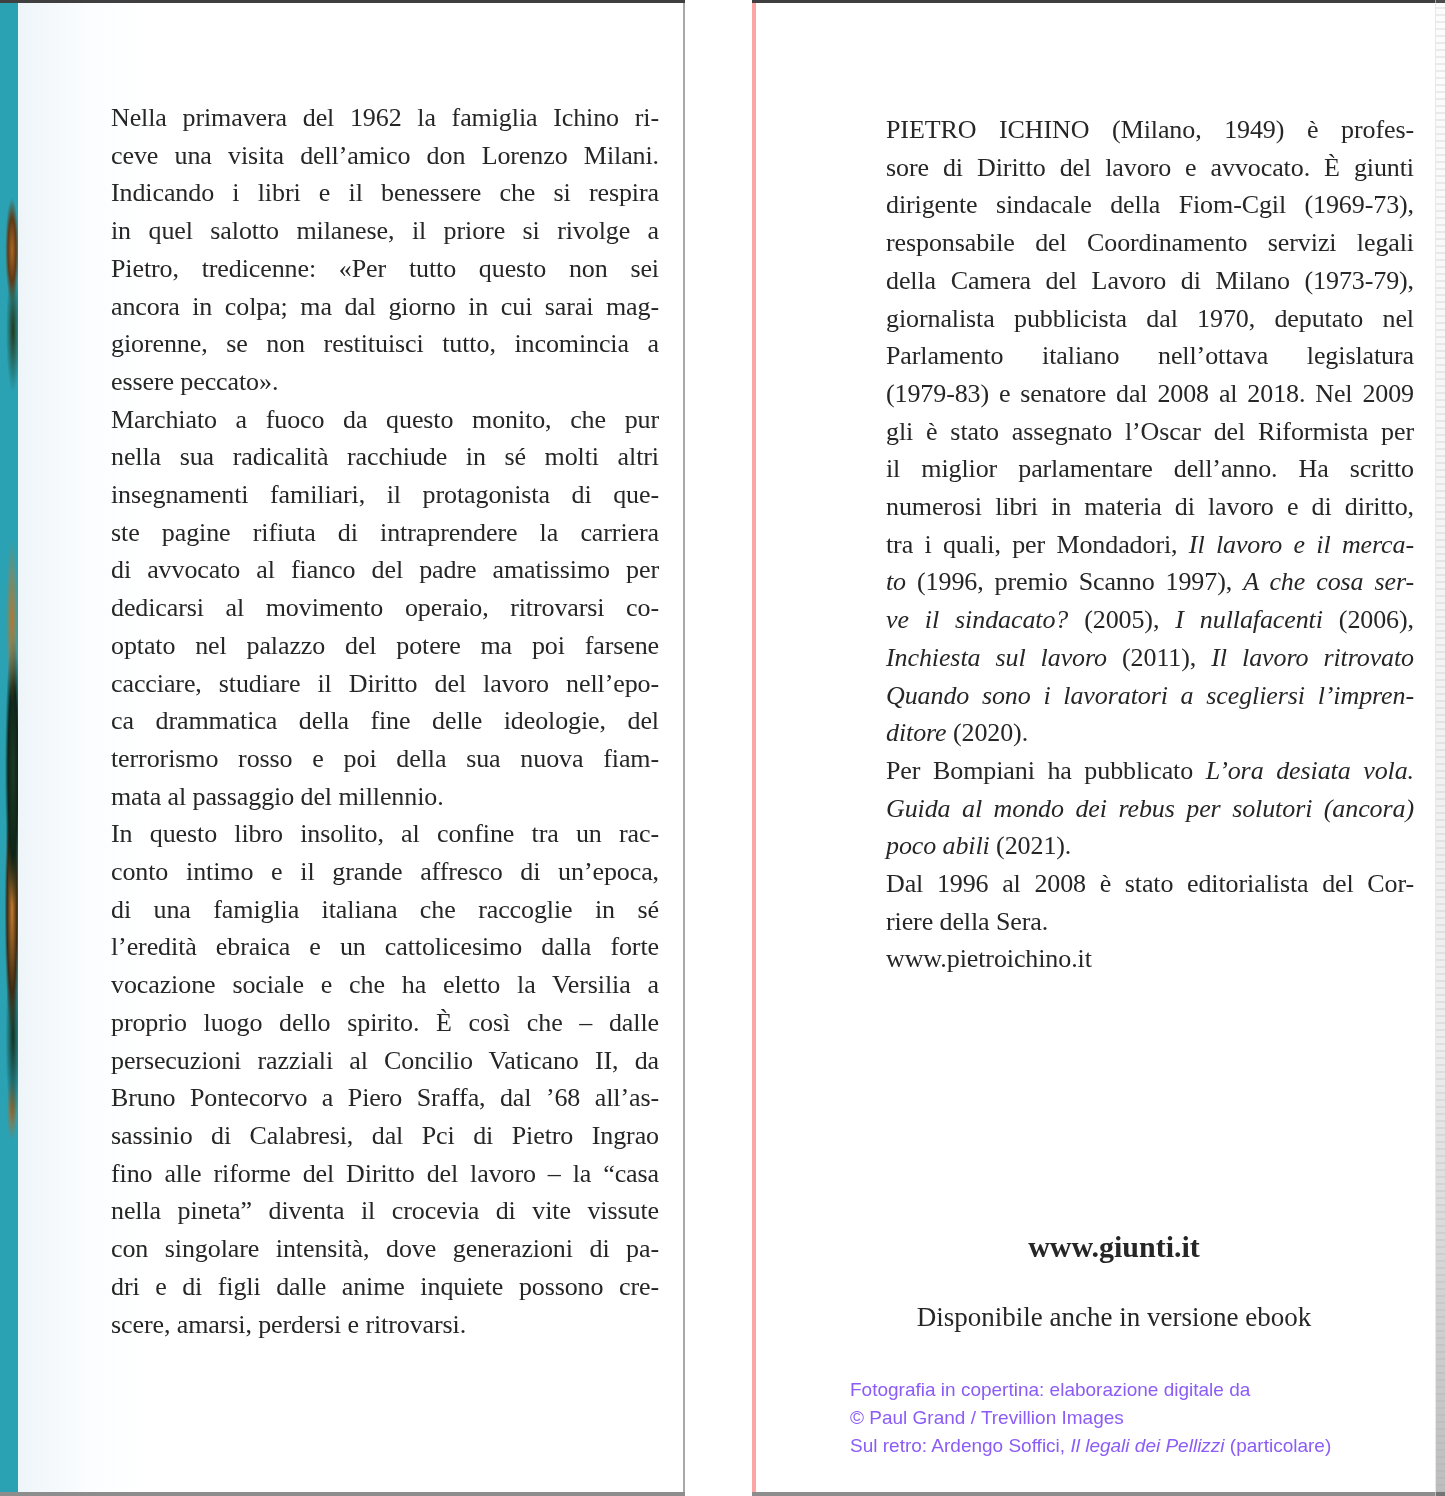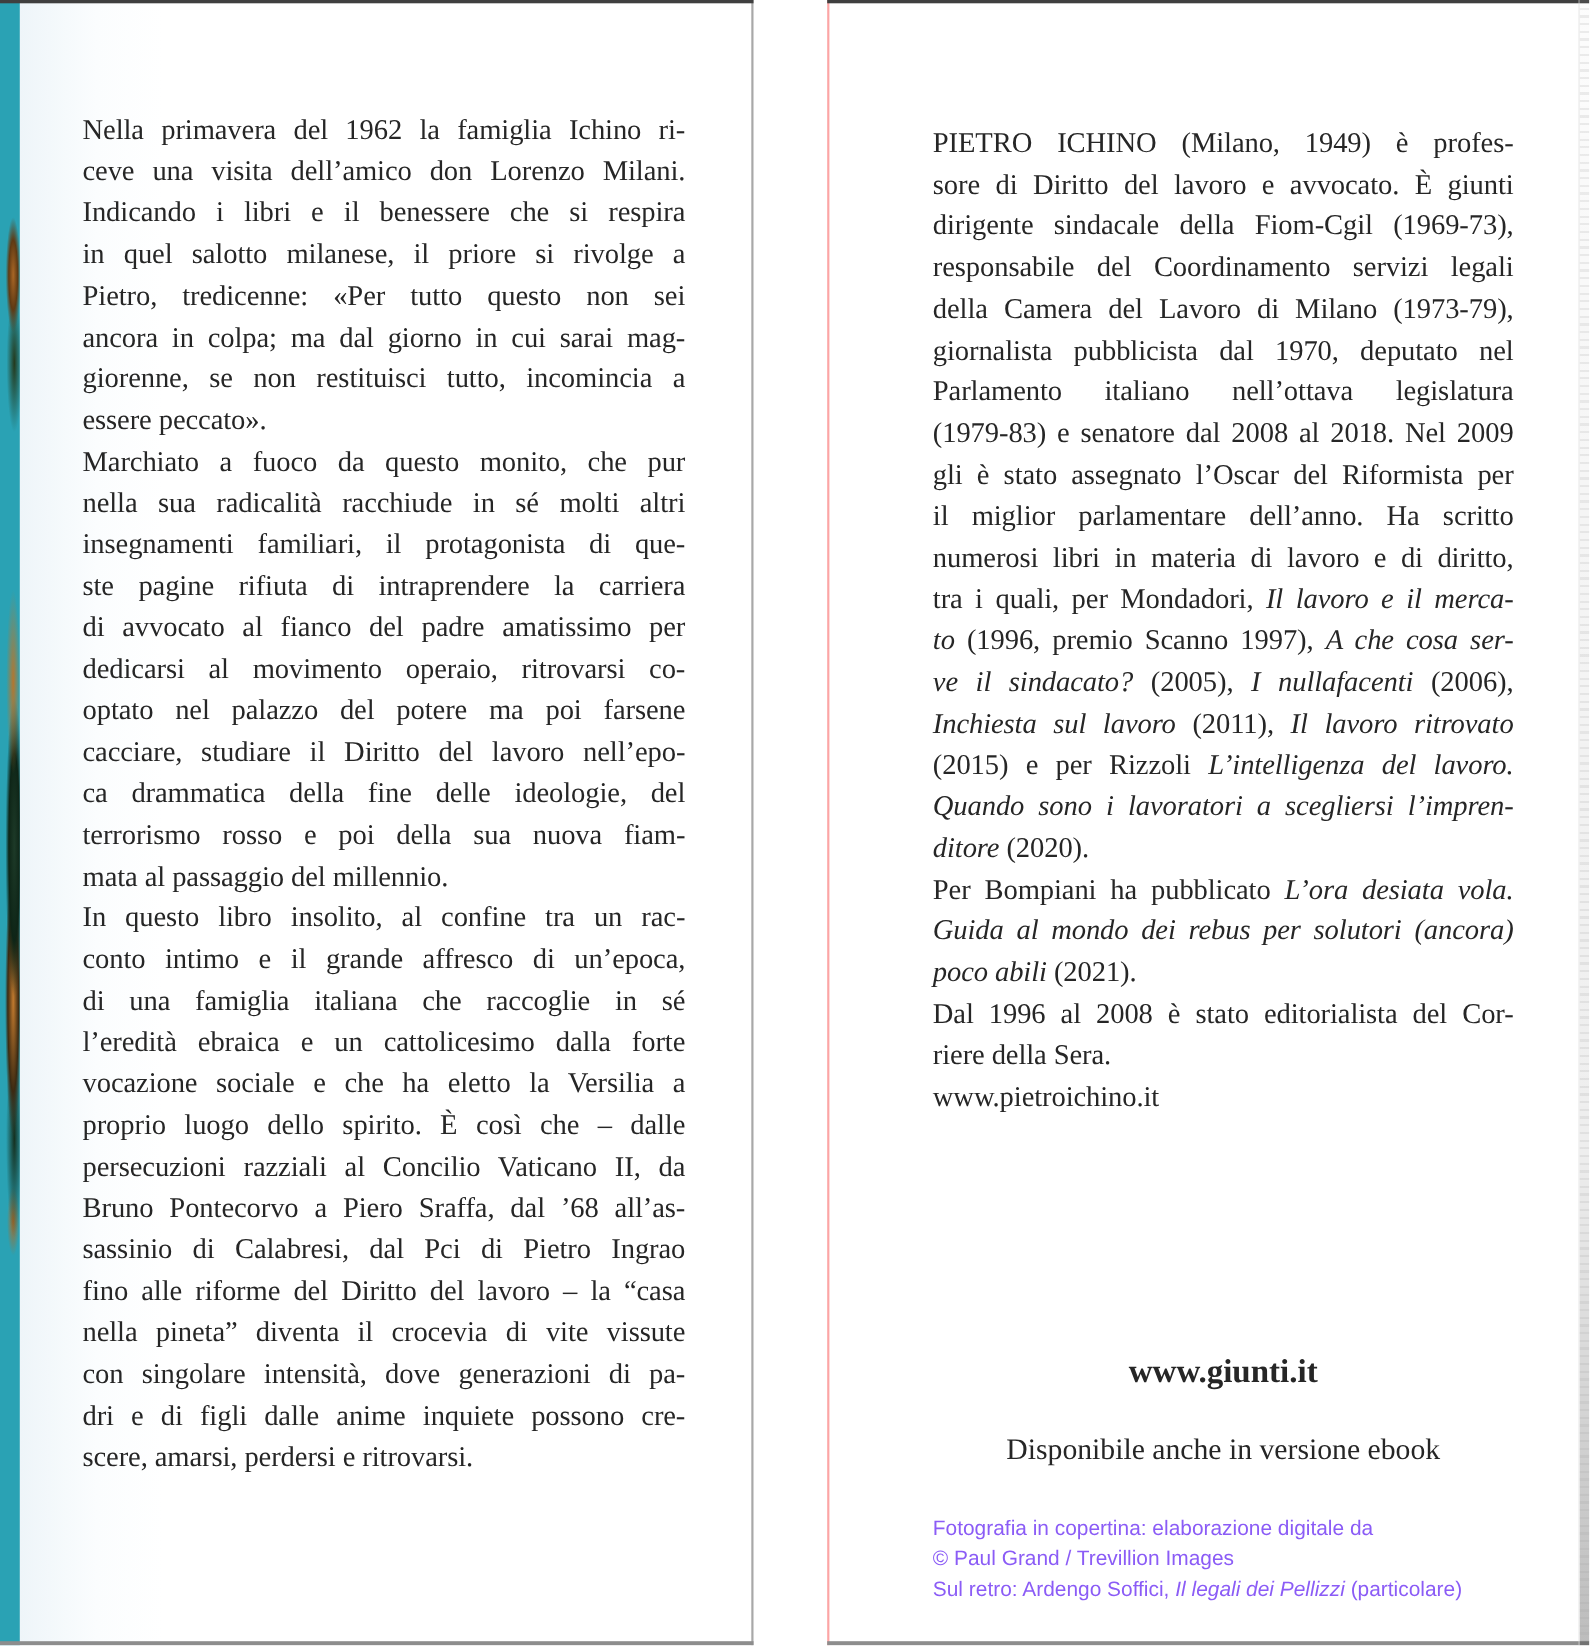--- a/index.html
+++ b/index.html
@@ -15,35 +15,35 @@
       radial-gradient(9px 120px at 12px 620px, #b5762d 0%, rgba(0,0,0,0) 70%),
       radial-gradient(10px 170px at 13px 770px, #1d3a28 0%, #0e2517 50%, rgba(0,0,0,0) 80%),
       radial-gradient(9px 150px at 12px 910px, #c27a2e 0%, #3c2a12 55%, rgba(0,0,0,0) 82%),
       radial-gradient(10px 120px at 13px 1035px, #15301f 0%, rgba(0,0,0,0) 75%),
       radial-gradient(8px 45px at 12px 1110px, #a86a28 0%, rgba(0,0,0,0) 70%);}
 
   .panel{position:absolute;top:0;height:1496px;background:#ffffff;box-sizing:border-box;}
   .panel.left{left:18px;width:667px;
     background:linear-gradient(to right,#eef5f9 0px,#fbfdfe 70px,#ffffff 130px);
     border-right:2px solid #a8a8a8;}
-  .panel.right{left:752px;width:693px;border-left:2px solid #fca5a5;}
+  .panel.right{left:752px;width:693px;border-left:4px solid #fca5a5;}
   .hline{position:absolute;z-index:6;}
   .top-line{top:0;height:3px;background:#3f3f3f;}
   .bottom-line{top:1492px;height:4px;background:#8d8d8d;}
   .hline.l{left:0;width:685px;}
   .hline.r{left:752px;width:693px;}
 
   
   .edge-noise{position:absolute;right:0;top:0;width:9px;height:1496px;z-index:6;
     border-left:1px solid #dcdcdc;opacity:.65;
     background:
       repeating-linear-gradient(to bottom, rgba(110,110,110,.18) 0 2px, rgba(0,0,0,0) 2px 7px),
       linear-gradient(to bottom, rgba(210,210,210,.10) 0%, rgba(150,150,150,.25) 70%, rgba(70,70,70,.55) 100%);}
 
-  .text-block{position:absolute;font-size:26px;line-height:37.7px;letter-spacing:-0.1px;}
+  .text-block{position:absolute;font-size:26px;line-height:37.7px;letter-spacing:-0.1px;margin-left:36px;}
   .lf-text{left:57px;top:99px;width:548px;}
   .rf-text{left:94px;top:111px;width:528px;}
   .tline{text-align:justify;text-align-last:justify;text-justify:inter-word;white-space:normal;}
   .tline.tlast{text-align-last:left;}
   .it{font-style:italic;}
 
   .centered{position:absolute;left:94px;width:528px;text-align:center;}
   .giunti{top:1230px;font-size:30px;font-weight:bold;}
   .ebook{top:1302px;font-size:27px;}
   .credits{top:1376px;font-family:"Liberation Sans","DejaVu Sans",sans-serif;
@@ -104,21 +104,20 @@
         <div class="tline"><span>giornalista pubblicista dal 1970, deputato nel</span></div>
         <div class="tline"><span>Parlamento italiano nell’ottava legislatura</span></div>
         <div class="tline"><span>(1979-83) e senatore dal 2008 al 2018. Nel 2009</span></div>
         <div class="tline"><span>gli è stato assegnato l’Oscar del Riformista per</span></div>
         <div class="tline"><span>il miglior parlamentare dell’anno. Ha scritto</span></div>
         <div class="tline"><span>numerosi libri in materia di lavoro e di diritto,</span></div>
         <div class="tline"><span>tra i quali, per Mondadori, </span><span class="it">Il lavoro e il merca-</span></div>
         <div class="tline"><span class="it">to</span><span> (1996, premio Scanno 1997), </span><span class="it">A che cosa ser-</span></div>
         <div class="tline"><span class="it">ve il sindacato?</span><span> (2005), </span><span class="it">I nullafacenti</span><span> (2006),</span></div>
         <div class="tline"><span class="it">Inchiesta sul lavoro</span><span> (2011), </span><span class="it">Il lavoro ritrovato</span></div>
-        <div class="tline"><span>(2015) e per Rizzoli </span><span class="it">L’intelligenza del lavoro.</span></div>
         <div class="tline"><span class="it">Quando sono i lavoratori a scegliersi l’impren-</span></div>
         <div class="tline tlast"><span class="it">ditore</span><span> (2020).</span></div>
         <div class="tline"><span>Per Bompiani ha pubblicato </span><span class="it">L’ora desiata vola.</span></div>
         <div class="tline"><span class="it">Guida al mondo dei rebus per solutori (ancora)</span></div>
         <div class="tline tlast"><span class="it">poco abili</span><span> (2021).</span></div>
         <div class="tline"><span>Dal 1996 al 2008 è stato editorialista del Cor-</span></div>
         <div class="tline tlast"><span>riere della Sera.</span></div>
         <div class="tline tlast"><span>www.pietroichino.it</span></div>
       </div>
 

